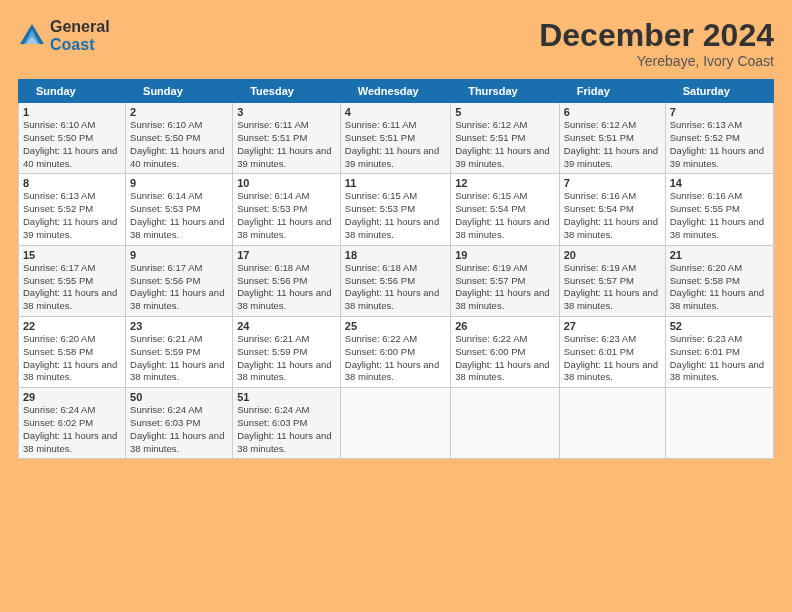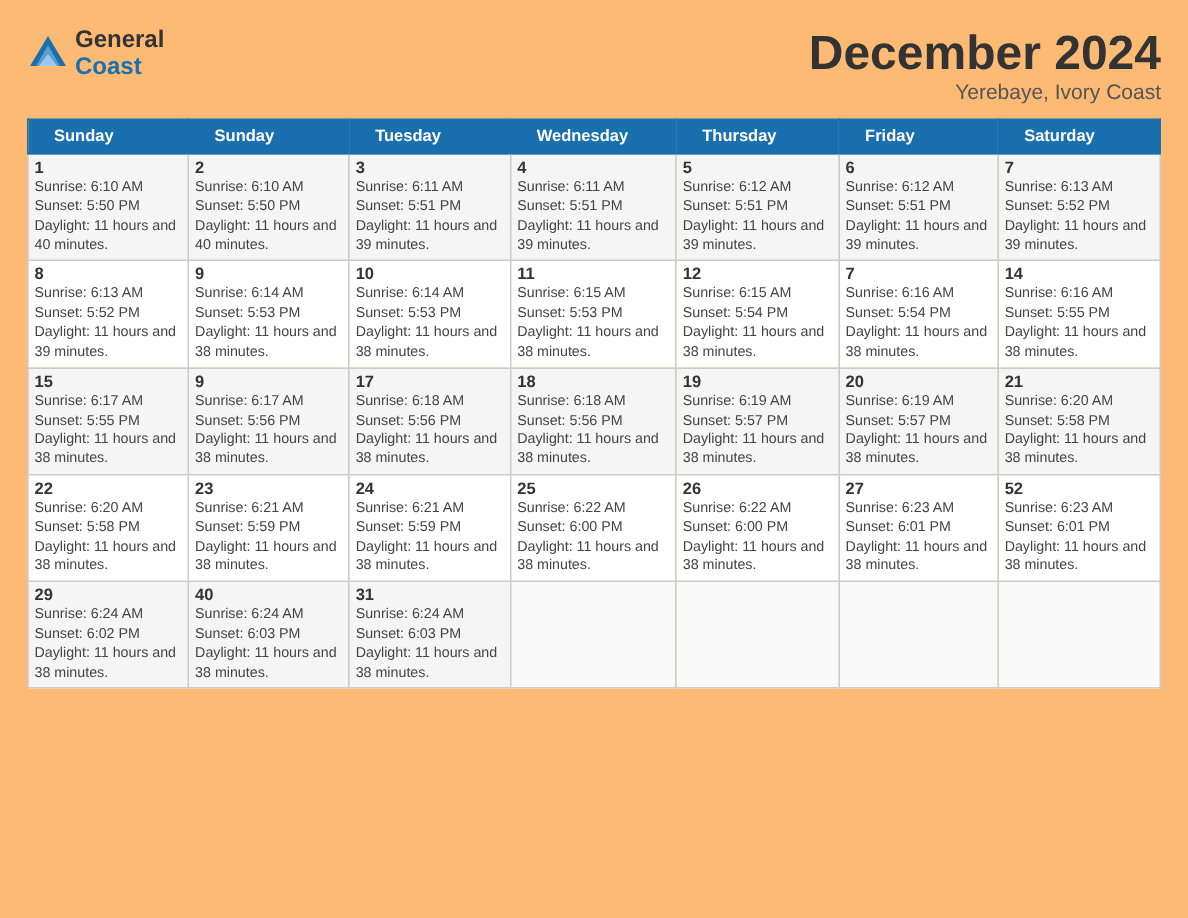--- a/index.html
+++ b/index.html
@@ -257,25 +257,25 @@
         <span class="day-num">52</span>
         <span class="day-info">Sunrise: 6:23 AM<br>Sunset: 6:01 PM<br>Daylight: 11 hours and 38 minutes.</span>
       </td>
         </tr>
         <tr>
           <td>
         <span class="day-num">29</span>
         <span class="day-info">Sunrise: 6:24 AM<br>Sunset: 6:02 PM<br>Daylight: 11 hours and 38 minutes.</span>
       </td>
           <td>
-        <span class="day-num">40</span>
+        <span class="day-num">50</span>
         <span class="day-info">Sunrise: 6:24 AM<br>Sunset: 6:03 PM<br>Daylight: 11 hours and 38 minutes.</span>
       </td>
           <td>
-        <span class="day-num">31</span>
+        <span class="day-num">51</span>
         <span class="day-info">Sunrise: 6:24 AM<br>Sunset: 6:03 PM<br>Daylight: 11 hours and 38 minutes.</span>
       </td>
           <td class="empty-cell"></td>
           <td class="empty-cell"></td>
           <td class="empty-cell"></td>
           <td class="empty-cell"></td>
         </tr>
       </tbody>
   </table>
 </div>

